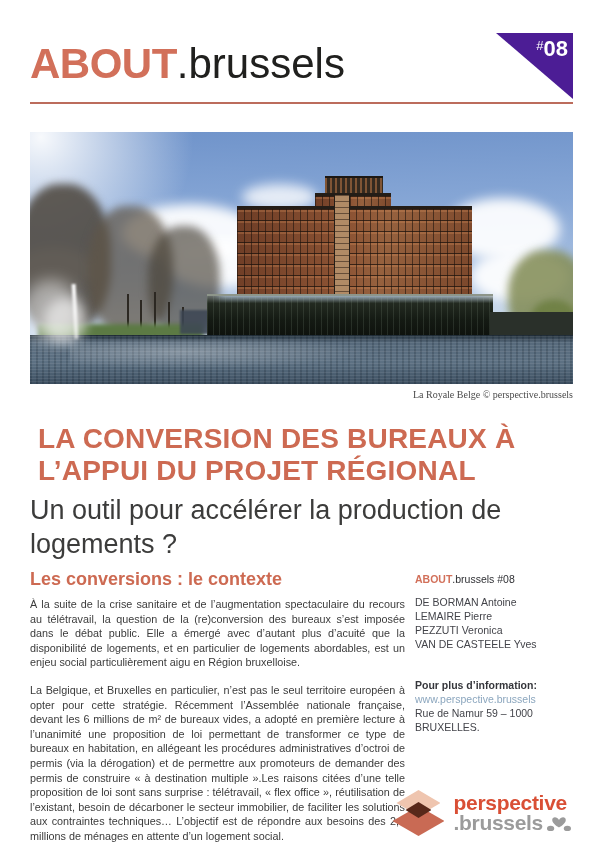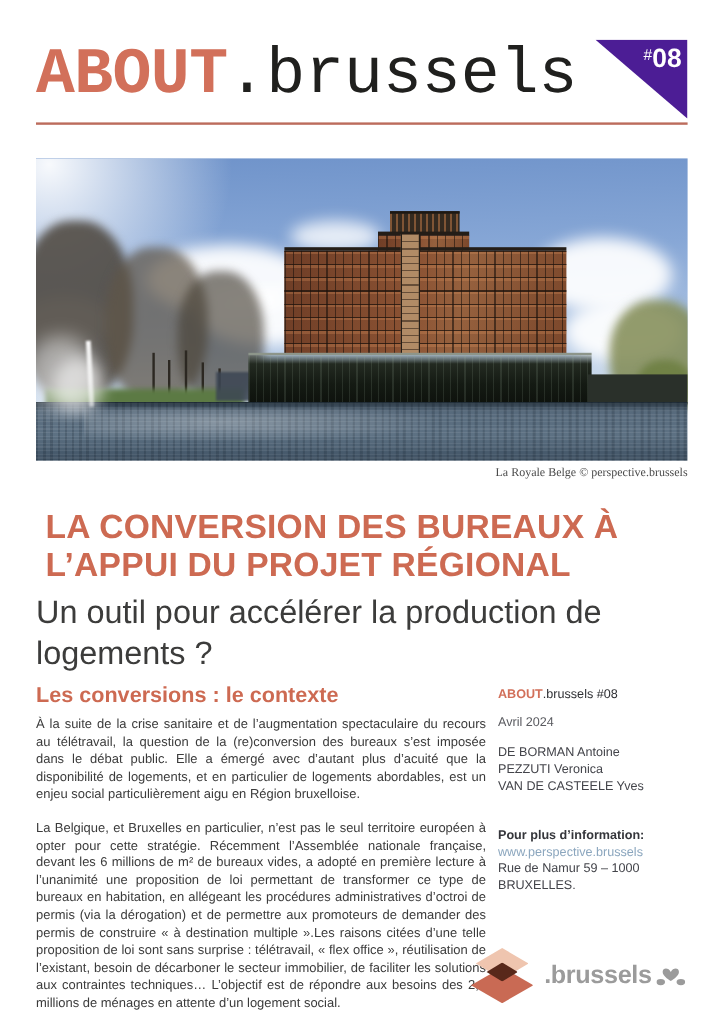--- a/index.html
+++ b/index.html
@@ -5,21 +5,21 @@
   * { margin:0; padding:0; box-sizing:border-box; }
   html,body { background:#ffffff; }
   body { font-family:"Liberation Sans", sans-serif; }
   .page {
     position:relative; width:600px; height:848px; margin:0 auto;
     background:#ffffff; overflow:hidden; color:#3a3a3a;
   }
 
   
   .masthead-row { position:relative; margin:33px 27px 0 30px; height:64px; }
-  .masthead { font-size:54px; line-height:62px; letter-spacing:-0.5px; white-space:nowrap;font-family:Liberation Mono, monospace; }
+  .masthead { font-size:42px; line-height:62px; letter-spacing:-0.5px; white-space:nowrap; }
   .masthead .bold { font-weight:700; color:#d2705a; }
   .masthead .light { font-weight:400; color:#20201e; letter-spacing:0; }
   .issue-triangle {
     position:absolute; top:0; right:0; width:77px; height:66px;
     background:#4c1d95; clip-path:polygon(0 0,100% 0,100% 100%);
     text-align:right; padding:3px 5px 0 0; color:#fff;
   }
   .issue-triangle .hash { font-size:13px; font-weight:400; vertical-align:6px; }
   .issue-triangle .num  { font-size:22px; font-weight:700; }
   .tagline {
@@ -193,40 +193,41 @@
     <div class="col-left">
       <div class="section-heading">Les conversions : le contexte</div>
       <p>À la suite de la crise sanitaire et de l’augmentation spectaculaire du recours au télétravail, la question de la (re)conversion des bureaux s’est imposée dans le débat public. Elle a émergé avec d’autant plus d’acuité que la disponibilité de logements, et en particulier de logements abordables, est un enjeu social particulièrement aigu en Région bruxelloise.</p>
       <p>La Belgique, et Bruxelles en particulier, n’est pas le seul territoire européen à opter pour cette stratégie. Récemment l’Assemblée nationale française, devant les 6 millions de m² de bureaux vides, a adopté en première lecture à l’unanimité une proposition de loi permettant de transformer ce type de bureaux en habitation, en allégeant les procédures administratives d’octroi de permis (via la dérogation) et de permettre aux promoteurs de demander des permis de construire « à destination multiple ».Les raisons citées d’une telle proposition de loi sont sans surprise : télétravail, « flex office », réutilisation de l’existant, besoin de décarboner le secteur immobilier, de faciliter les solutions aux contraintes techniques… L’objectif est de répondre aux besoins des 2,6 millions de ménages en attente d’un logement social.</p>
     </div>
 
     <div class="col-right">
       <div class="issue-line">
         <span class="bold">ABOUT</span><span>.brussels #08</span>
       </div>
-      <div class="pub-date">Avril 2024</div>
       <div class="sb-team sb-block">
         <span>DE BORMAN Antoine</span>
+        <span>LEMAIRE Pierre</span>
         <span>PEZZUTI Veronica</span>
         <span>VAN DE CASTEELE Yves</span>
       </div>
       <div class="sb-gap"></div>
       <div class="sb-label">Pour plus d’information:</div>
       <a href="#" class="sb-link">www.perspective.brussels</a>
       <div>Rue de Namur 59 – 1000 BRUXELLES.</div>
     </div>
   </div>
 
   <div class="footer-logo">
     <div class="diamonds">
       <div class="diamond d-pink"></div>
       <div class="diamond d-red"></div>
       <div class="diamond d-brown"></div>
     </div>
     <div class="logo-text">
+      <div class="logo-line1">perspective</div>
       <div class="logo-line2">
         <span>.brussels</span>
         <span class="iris-icon">
           <svg width="24" height="17" viewBox="0 0 24 17" fill="#9b9b9b" xmlns="http://www.w3.org/2000/svg">
             <path d="M12 5 C10.2 1.2, 5.2 1.2, 5.2 5 C5.2 8.8, 12 12.5, 12 12.5 C12 12.5, 18.8 8.8, 18.8 5 C18.8 1.2, 13.8 1.2, 12 5 Z"></path>
             <ellipse cx="3.6" cy="13.4" rx="3.6" ry="2.6"></ellipse>
             <ellipse cx="20.4" cy="13.4" rx="3.6" ry="2.6"></ellipse>
           </svg>
         </span>
       </div>

